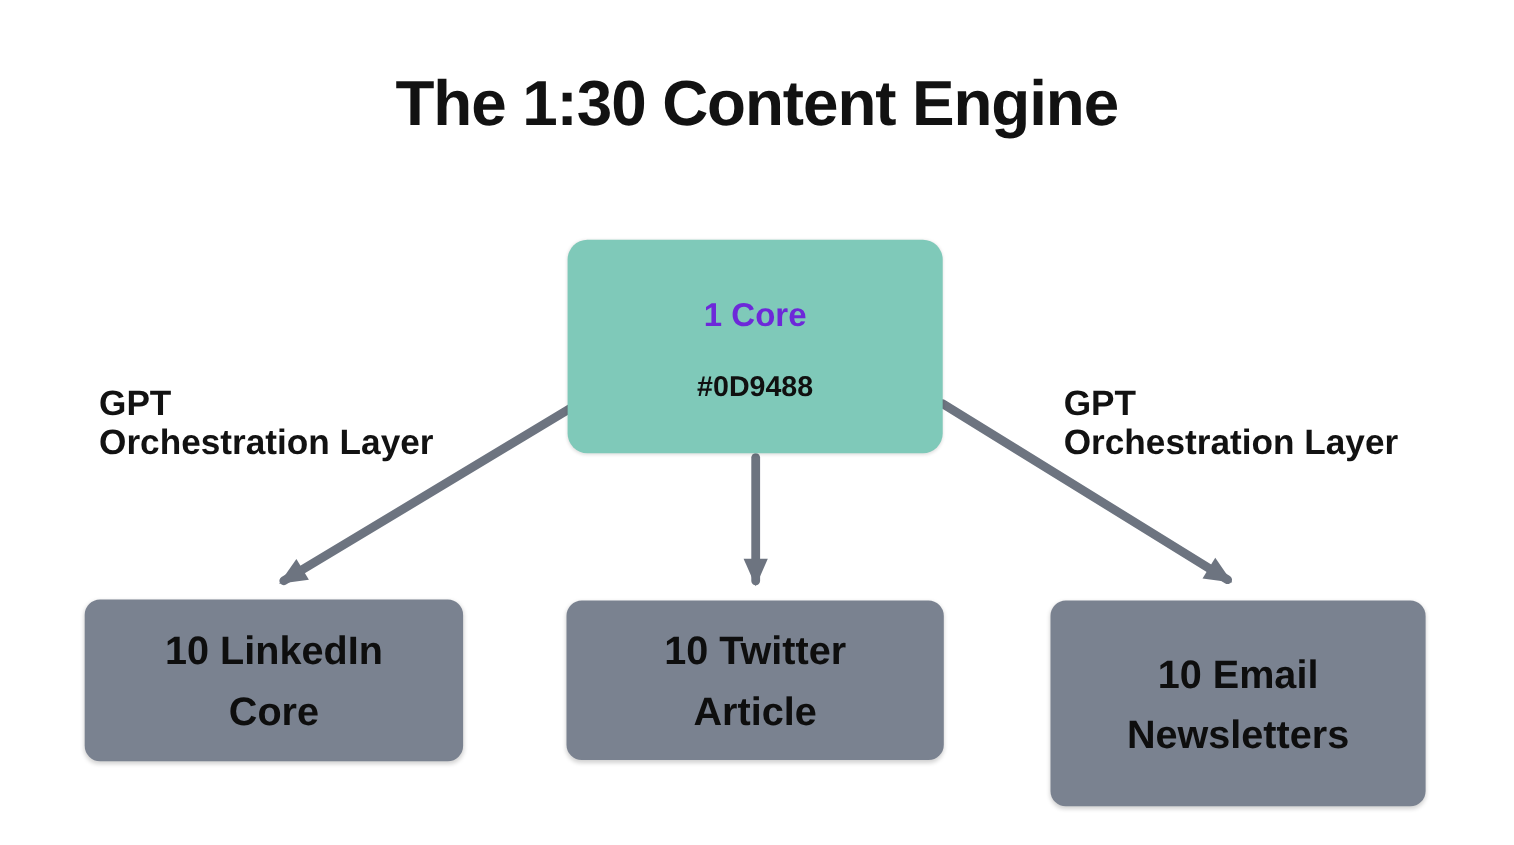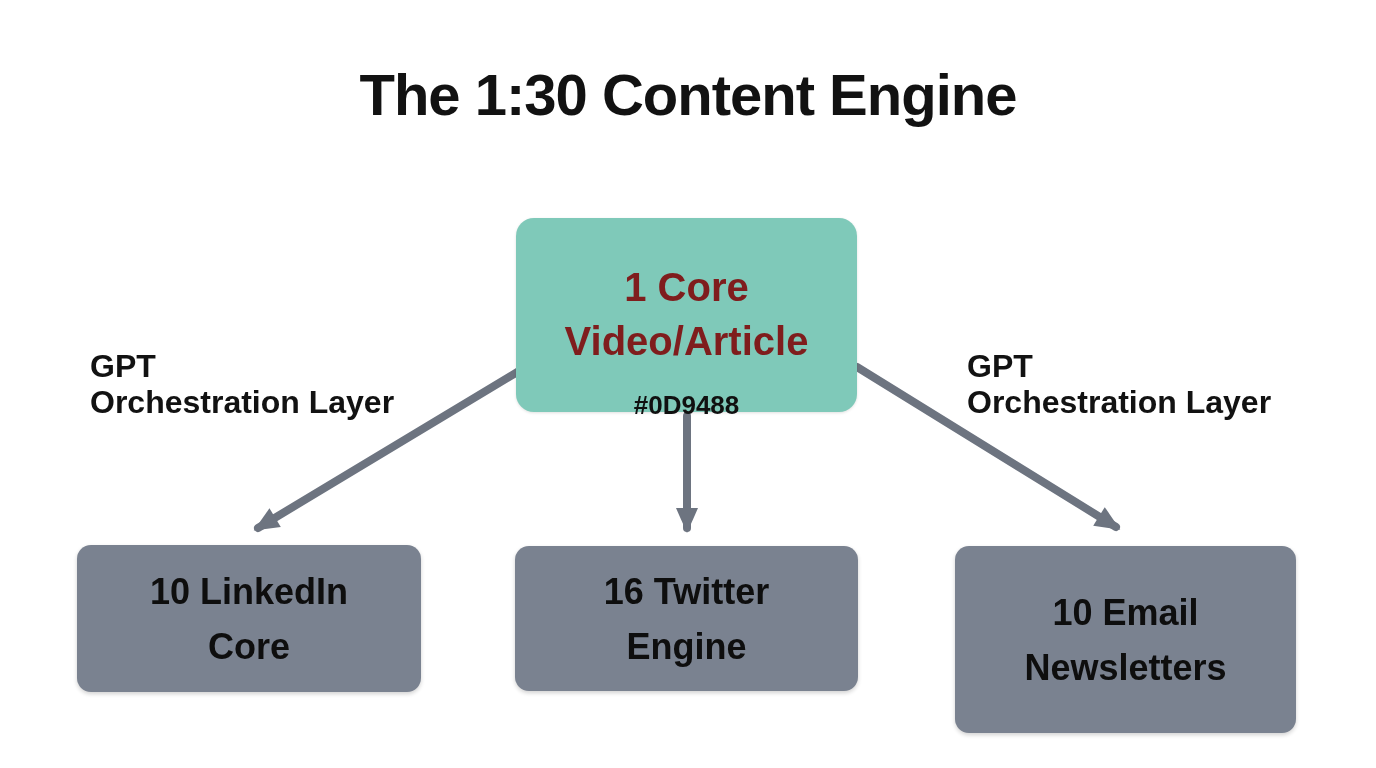--- a/index.html
+++ b/index.html
@@ -41,23 +41,23 @@
     left: 516px;
     top: 218px;
     width: 341px;
     height: 194px;
     background: var(--core-fill, #7FC9B9);
     border-radius: 18px;
     padding-top: 42px;
     box-shadow: 0 1px 3px rgba(0,0,0,0.12);
   }
   .node-core .main-line {
-    font-size: 40px;
+    font-size: 30px;
     line-height: 54px;
-    color: #7f1d1d;
+    color: #6d28d9;
   }
   .node-core .hex-line {
     margin-top: 22px;
     font-size: 26px;
     line-height: 30px;
     color: #101010;
   }
   .node-output {
     background: var(--output-fill, #7A8290);
     border-radius: 14px;
@@ -125,32 +125,31 @@
     <div>Orchestration Layer</div>
   </div>
 
   <div class="side-label side-label-right">
     <div>GPT</div>
     <div>Orchestration Layer</div>
   </div>
 
   <div class="node node-core">
     <div class="main-line">1 Core</div>
-    <div class="main-line">Video/Article</div>
     <div class="hex-line">#0D9488</div>
   </div>
 
   <div class="node node-output node-linkedin">
     <div class="main-line">10 LinkedIn</div>
     <div class="main-line">Core</div>
   </div>
 
   <div class="node node-output node-twitter">
-    <div class="main-line">16 Twitter</div>
-    <div class="main-line">Engine</div>
+    <div class="main-line">10 Twitter</div>
+    <div class="main-line">Article</div>
   </div>
 
   <div class="node node-output node-email">
     <div class="main-line">10 Email</div>
     <div class="main-line">Newsletters</div>
   </div>
 
 </div>
 
 </body></html>

